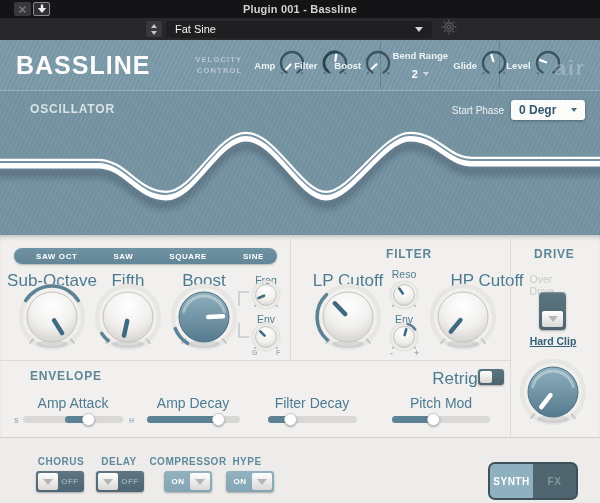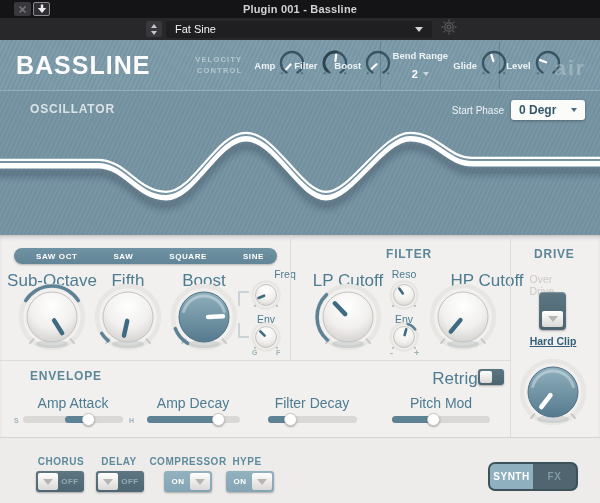--- a/index.html
+++ b/index.html
@@ -86,21 +86,21 @@
   
   .fxbar{position:absolute;left:0;top:202px;width:600px;height:66px;background:#edecea;border-top:1px solid #d5d4d2;}
   .fx-label{position:absolute;transform:translateX(-50%);color:#5f8a9c;font-size:10px;font-weight:bold;letter-spacing:.5px;white-space:nowrap;}
   .fx-toggle{position:absolute;width:48px;height:21px;border-radius:3px;display:flex;align-items:center;padding:2px;box-shadow:0 1px 2px rgba(0,0,0,.3);}
   .fx-toggle.off{background:linear-gradient(#5d7682,#4e6673);flex-direction:row-reverse;}
   .fx-toggle.on{background:linear-gradient(#93b2c0,#84a5b4);}
   .t-handle{width:20px;height:17px;border-radius:2px;background:linear-gradient(#ffffff,#d9d8d6);display:flex;align-items:center;justify-content:center;flex:none;}
   .t-state{flex:1;text-align:center;font-size:8px;font-weight:bold;letter-spacing:.5px;}
   .fx-toggle.off .t-state{color:#94abb4;}
   .fx-toggle.on .t-state{color:#fff;}
-  .view-switch{position:absolute;left:488px;top:24px;width:90px;height:29px;border:2px solid #3e525b;border-radius:7px;overflow:hidden;display:flex;background:#50656f;}
+  .view-switch{position:absolute;left:488px;top:24px;width:90px;height:38px;border:2px solid #3e525b;border-radius:7px;overflow:hidden;display:flex;background:#50656f;}
   .vs-half{flex:1;display:flex;align-items:center;justify-content:center;font-size:10px;font-weight:bold;letter-spacing:.5px;color:#8299a2;}
   .vs-half.active{background:#8fb0bf;color:#fff;}
 </style>
 </head>
 <body>
 
 <div class="app">
 
   <div class="titlebar">
     <div class="tb-btn tb-close">
@@ -282,21 +282,21 @@
           <ellipse cx="38" cy="65" rx="16" ry="4" fill="rgba(60,80,92,0.14)"></ellipse>
           <circle cx="38" cy="38" r="25" fill="url(#g8)" stroke="#4e7186" stroke-width="1"></circle>
           <path d="M17.7,32.6 A21,21 0 0 1 58.3,32.6" stroke="rgba(255,255,255,0.35)" stroke-width="3" fill="none" stroke-linecap="round"></path>
           <path d="M21.6,64.3 A31,31 0 0 1 9.3,49.6" stroke="#5d8296" stroke-width="3.5" fill="none" stroke-linecap="round"></path>
           <line x1="42.0" y1="37.9" x2="57.0" y2="37.3" stroke="#ffffff" stroke-width="4.5" stroke-linecap="round"></line>
         </svg></div>
 
     <div class="bracket br-top" style="left:238px;top:56px;"></div>
     <div class="bracket br-bot" style="left:238px;top:88px;"></div>
 
-    <div class="k-label sm" style="left:266px;top:33px;margin-left:19px;">Freq</div>
+    <div class="k-label sm" style="left:266px;top:39px;">Freq</div>
     <div class="knobpos" style="left:266px;top:62px;"><svg width="40" height="40" viewBox="0 0 40 40">
           <defs>
             <radialGradient id="g9" cx="50%" cy="28%" r="80%">
               <stop offset="0%" stop-color="#ffffff"></stop>
               <stop offset="60%" stop-color="#f0efec"></stop>
               <stop offset="100%" stop-color="#d2d1ce"></stop>
             </radialGradient>
           </defs>
           <circle cx="20" cy="20" r="13.5" fill="none" stroke="#e7e6e3" stroke-width="2.5"></circle>
           <circle cx="9.039844891608512" cy="30.960155108391486" r="1.1" fill="#b6bfc4"></circle>

